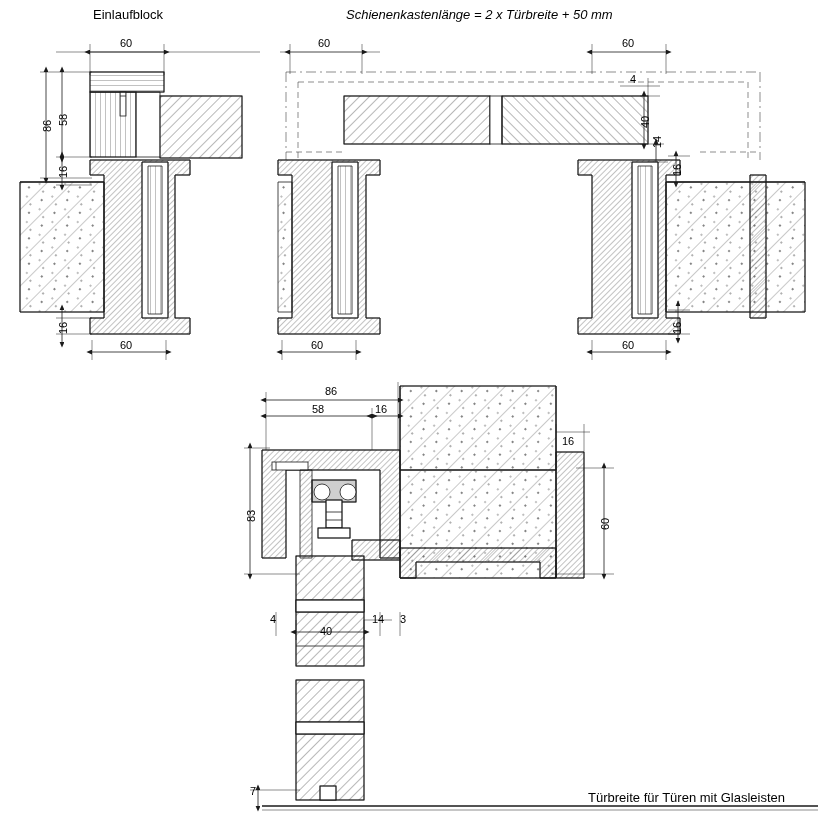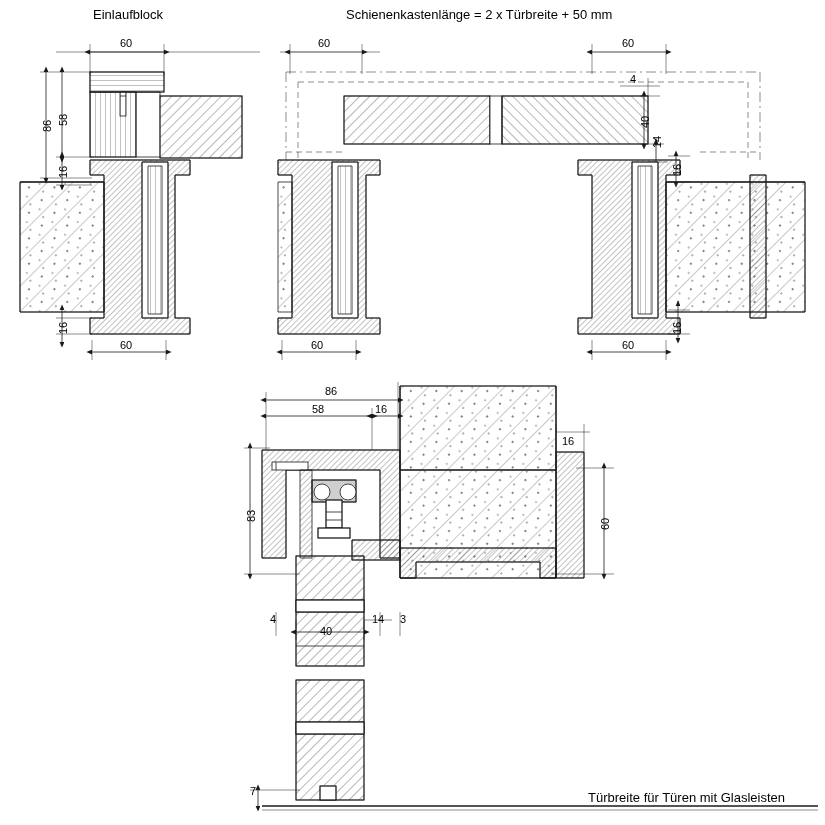--- a/index.html
+++ b/index.html
@@ -288,21 +288,21 @@
       <line x1="364" y1="620" x2="392" y2="620" stroke-width="0.5"></line>
       <line x1="380" y1="612" x2="380" y2="636" stroke-width="0.5"></line>
       <line x1="400" y1="612" x2="400" y2="636" stroke-width="0.5"></line>
 
       <line x1="258" y1="790" x2="258" y2="806" marker-start="url(#arrowL)" marker-end="url(#arrowR)"></line>
       <line x1="250" y1="790" x2="300" y2="790" stroke-width="0.5"></line>
     </g>
   </svg>
 
   <div class="lbl big" style="left:93px; top:8px;">Einlaufblock</div>
-  <div class="lbl big" style="left:346px; top:8px;">Schienenkastenlänge = 2 x Türbreite + 50 mm</div>
+  <div class="lbl big" style="left:346px; top:8px;font-style:italic;">Schienenkastenlänge = 2 x Türbreite + 50 mm</div>
   <div class="lbl big" style="left:588px; top:791px;">Türbreite für Türen mit Glasleisten</div>
 
   <div class="dimtxt" style="left:120px; top:38px;">60</div>
   <div class="dimtxt vert" style="left:42px; top:132px;">86</div>
   <div class="dimtxt vert" style="left:58px; top:126px;">58</div>
   <div class="dimtxt vert" style="left:58px; top:178px;">16</div>
   <div class="dimtxt vert" style="left:58px; top:334px;">16</div>
   <div class="dimtxt" style="left:120px; top:340px;">60</div>
 
   <div class="dimtxt" style="left:318px; top:38px;">60</div>

